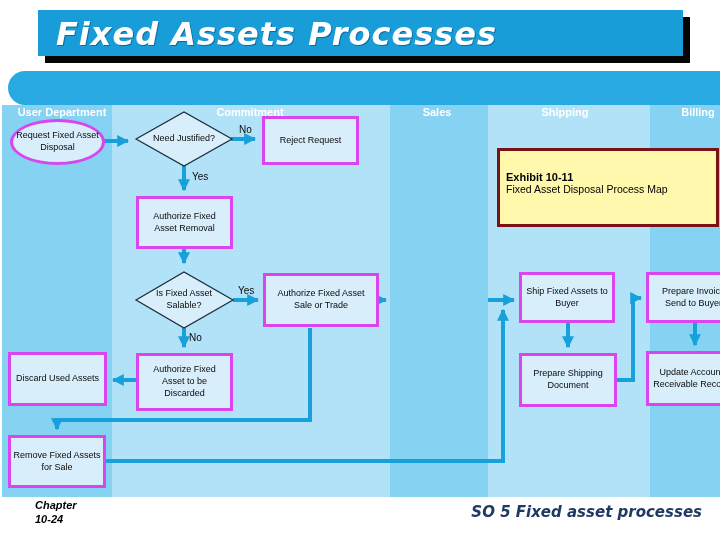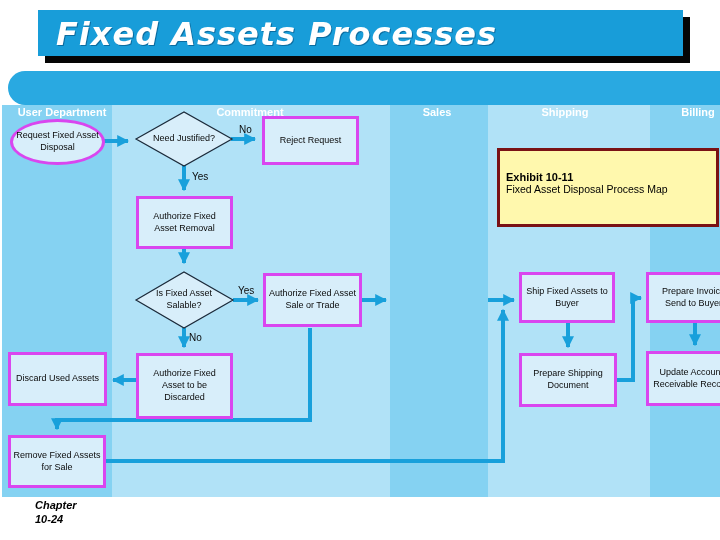--- a/index.html
+++ b/index.html
@@ -40,25 +40,25 @@
   
   .node{position:absolute;background:#d8eefa;border:3px solid #d946ef;color:#0a0a0a;
         font-size:9px;line-height:1.3;display:flex;align-items:center;justify-content:center;
         text-align:center;padding:1px 2px;box-sizing:border-box;}
   .ellipse{border-radius:50%;}
   .ghost{background:transparent;border:none;}
 
   #n-request{left:10px;top:119px;width:95px;height:46px;}
   #n-reject{left:262px;top:116px;width:97px;height:49px;}
   #n-auth-removal{left:136px;top:196px;width:97px;height:53px;}
-  #n-auth-sale{left:263px;top:273px;width:99px;height:54px;}
+  #n-auth-sale{left:263px;top:273px;width:116px;height:54px;}
   #n-locate{left:391px;top:271px;width:97px;height:56px;font-size:8.8px;}
   #n-ship{left:519px;top:272px;width:96px;height:51px;}
   #n-invoice{left:646px;top:272px;width:95px;height:51px;}
-  #n-auth-discard{left:136px;top:353px;width:97px;height:66px;}
+  #n-auth-discard{left:136px;top:353px;width:97px;height:58px;}
   #n-discard{left:8px;top:352px;width:99px;height:54px;}
   #n-remove{left:8px;top:435px;width:98px;height:53px;}
   #n-prep-ship{left:519px;top:353px;width:98px;height:54px;}
   #n-update-ar{left:646px;top:351px;width:95px;height:55px;}
 
   #d-label-1{left:140px;top:119px;width:88px;height:40px;}
   #d-label-2{left:138px;top:282px;width:92px;height:36px;}
 
   .edge-label{position:absolute;font-size:10px;color:#0a0a0a;}
   #lbl-no1{left:239px;top:124px;}
@@ -150,14 +150,15 @@
 
   <div class="exhibit">
     <div class="line1">Exhibit 10-11</div>
     <div class="line2">Fixed Asset Disposal Process Map</div>
   </div>
 
   <div class="chapter">
     <div>Chapter</div>
     <div>10-24</div>
   </div>
+  <div class="so-label">SO 5  Fixed asset processes</div>
 
 </div>
 
 </body></html>

